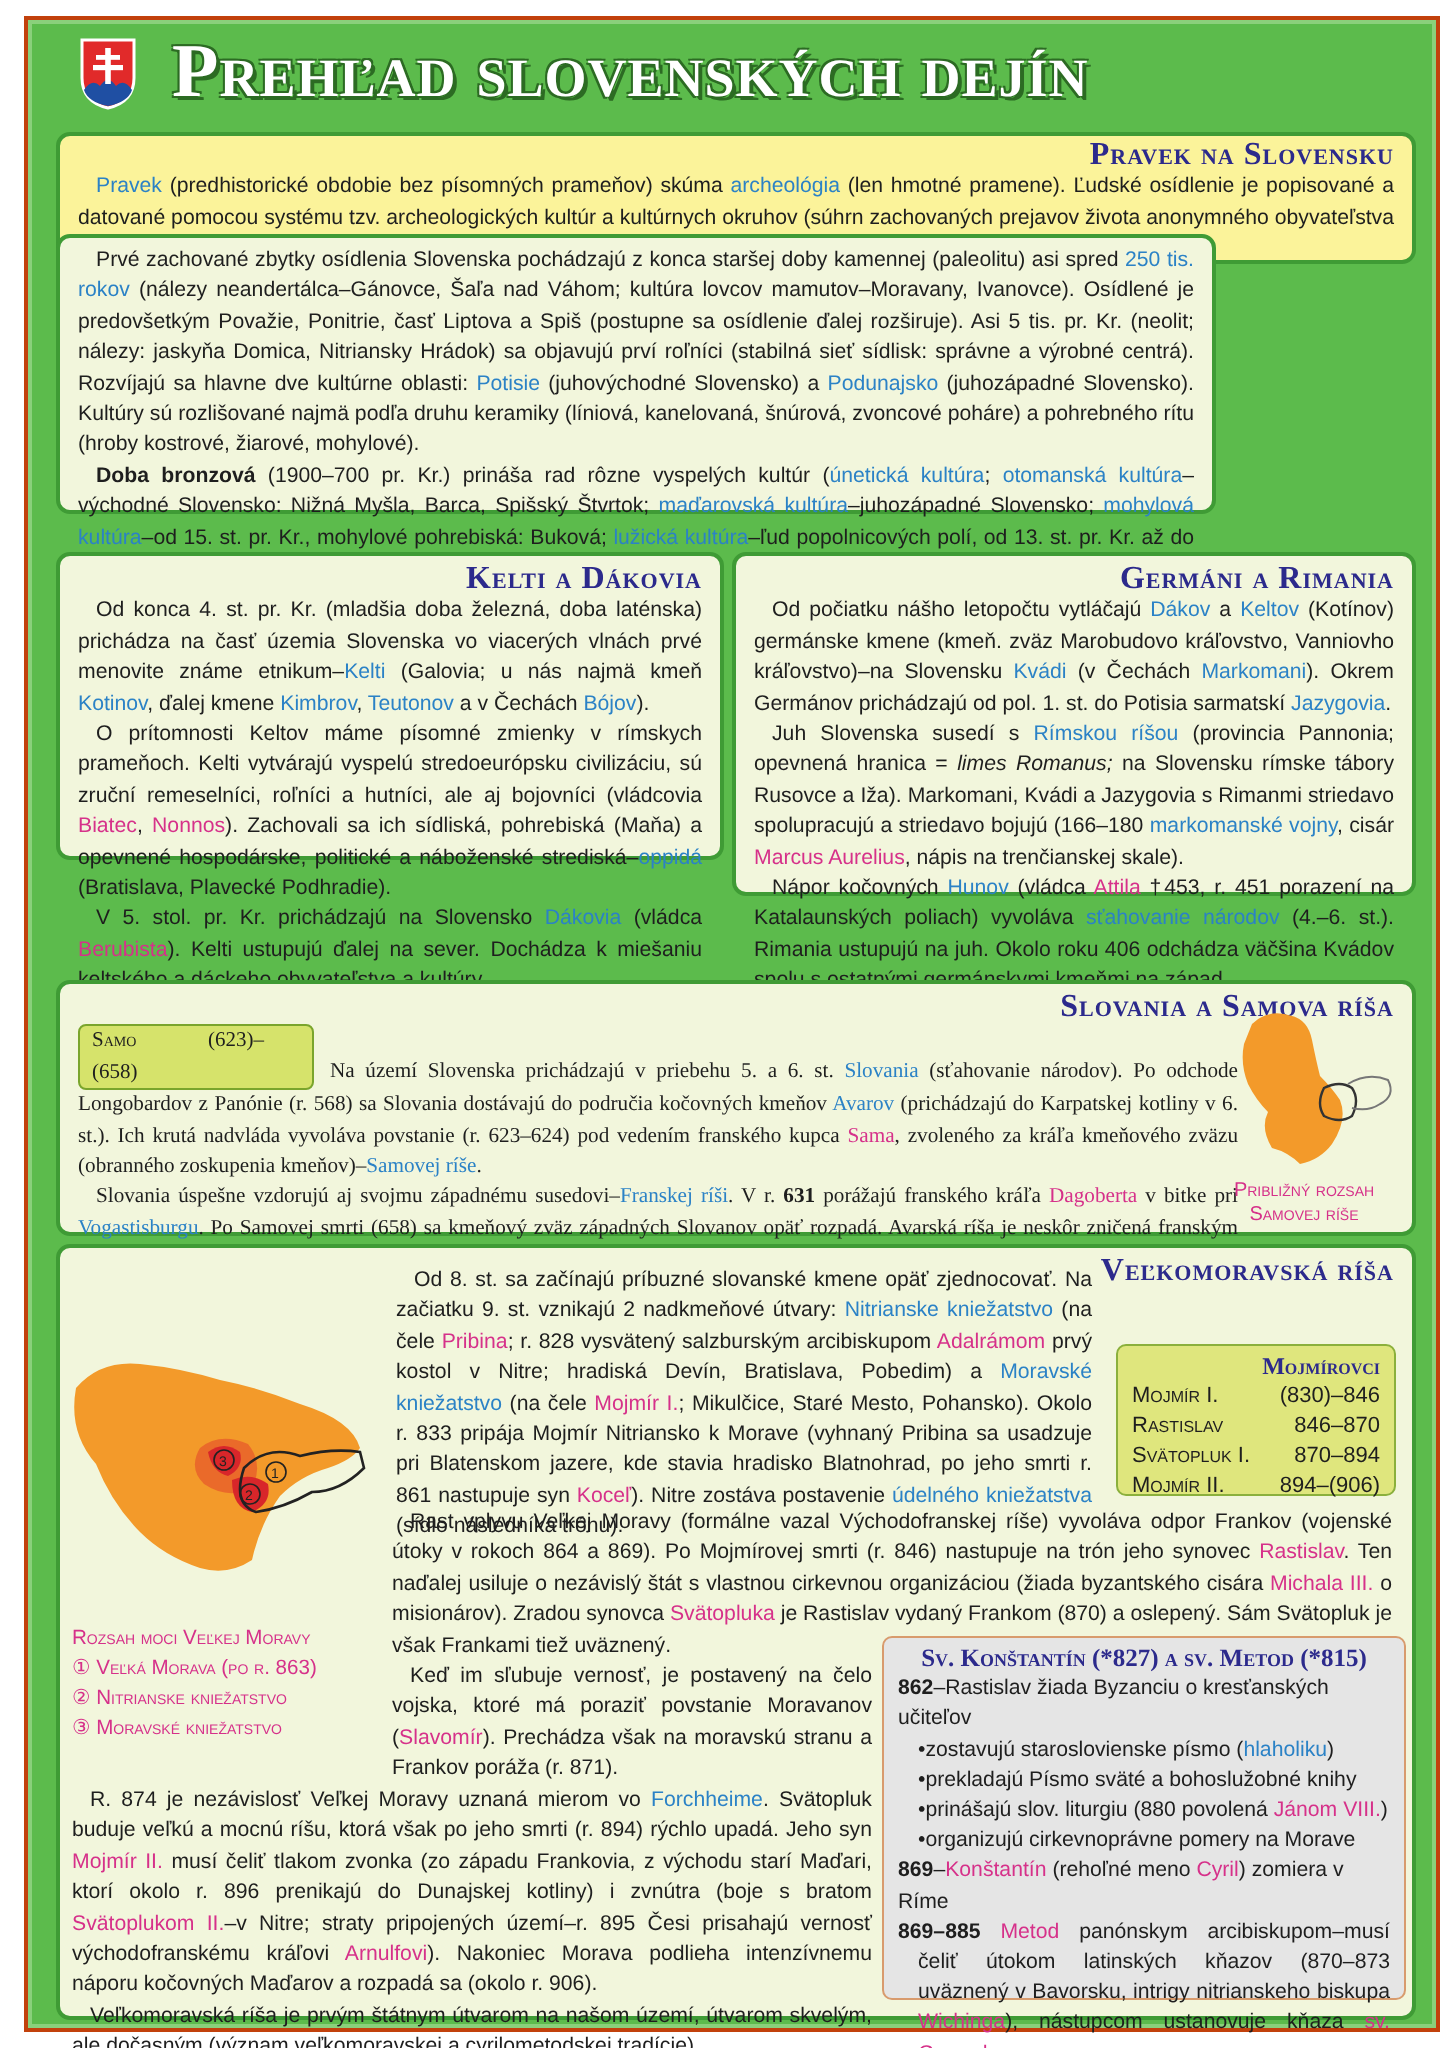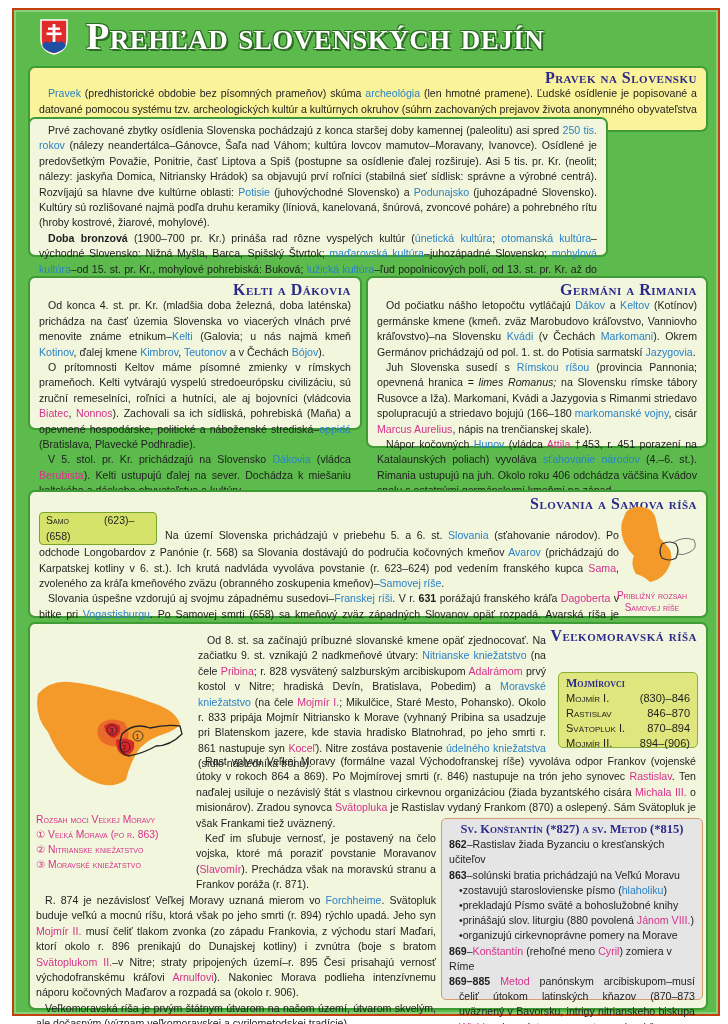--- a/index.html
+++ b/index.html
@@ -35,21 +35,21 @@
   .samo-badge {
     display: inline-block; background: #d6e36b; border: 1.5px solid #7aa52c; border-radius: 4px;
     padding: 0 6px; width: 118px; margin-right: 8px; font-size: 10.5px; text-indent: 0;
   }
   .samo-badge .name { font-variant: small-caps; display: inline-block; width: 58px; }
   .map-caption { color: #d6318a; font-variant: small-caps; font-size: 10px; text-align: center; line-height: 12px; }
   .side-box {
     position: absolute; background: #dfe67d; border: 1.5px solid #8bb03c; border-radius: 5px;
     padding: 3px 7px; font-size: 11px; line-height: 15px;
   }
-  .side-box .st { text-align: left; font-family: "Liberation Serif", serif; font-weight: bold; color: #2c2a8c; font-variant: small-caps; font-size: 12px; }
+  .side-box .st { text-align: right; font-family: "Liberation Serif", serif; font-weight: bold; color: #2c2a8c; font-variant: small-caps; font-size: 12px; }
   .ruler-row { display: flex; justify-content: space-between; }
   .ruler-row .n { font-variant: small-caps; }
   .cm-box {
     position: absolute; background: #e5e5e5; border: 1.5px solid #d89b6d; border-radius: 5px;
     padding: 3px 7px; font-size: 10.6px; line-height: 15.2px;
   }
   .cm-box .st { text-align: center; font-family: "Liberation Serif", serif; font-weight: bold; color: #2c2a8c; font-variant: small-caps; font-size: 12.5px; }
   .cm-line { text-indent: 0; }
   .cm-line.ind { padding-left: 10px; }
   .cm-line.hang { padding-left: 10px; text-indent: -10px; text-align: justify; }
@@ -90,21 +90,21 @@
 
   <div class="box" data-name="section-germani" style="left:352px; top:266px; width:342px; height:172px;">
     <div class="box-title" data-name="section-title">Germáni a Rimania</div>
     <p data-name="paragraph"><span data-name="text">Od počiatku nášho letopočtu vytláčajú </span><span class="b" data-name="term-link">Dákov</span><span data-name="text"> a </span><span class="b" data-name="term-link">Keltov</span><span data-name="text"> (Kotínov) germánske kmene (kmeň. zväz Marobudovo kráľovstvo, Vanniovho kráľovstvo)–na Slovensku </span><span class="b" data-name="term-link">Kvádi</span><span data-name="text"> (v Čechách </span><span class="b" data-name="term-link">Markomani</span><span data-name="text">). Okrem Germánov prichádzajú od pol. 1. st. do Potisia sarmatskí </span><span class="b" data-name="term-link">Jazygovia</span><span data-name="text">.</span></p>
     <p data-name="paragraph"><span data-name="text">Juh Slovenska susedí s </span><span class="b" data-name="term-link">Rímskou ríšou</span><span data-name="text"> (provincia Pannonia; opevnená hranica = </span><span class="it" data-name="italic-term">limes Romanus;</span><span data-name="text"> na Slovensku rímske tábory Rusovce a Iža). Markomani, Kvádi a Jazygovia s Rimanmi striedavo spolupracujú a striedavo bojujú (166–180 </span><span class="b" data-name="term-link">markomanské vojny</span><span data-name="text">, cisár </span><span class="m" data-name="person-name">Marcus Aurelius</span><span data-name="text">, nápis na trenčianskej skale).</span></p>
     <p data-name="paragraph"><span data-name="text">Nápor kočovných </span><span class="b" data-name="term-link">Hunov</span><span data-name="text"> (vládca </span><span class="m" data-name="person-name">Attila</span><span data-name="text"> †453, r. 451 porazení na Katalaunských poliach) vyvoláva </span><span class="b" data-name="term-link">sťahovanie národov</span><span data-name="text"> (4.–6. st.). Rimania ustupujú na juh. Okolo roku 406 odchádza väčšina Kvádov spolu s ostatnými germánskymi kmeňmi na západ.</span></p>
   </div>
 
   <div class="box" data-name="section-samo" style="left:14px; top:480px; width:680px; height:128px;">
     <div class="box-title" data-name="section-title">Slovania a Samova ríša</div>
-    <div style="width:580px;" data-name="samo-text">
+    <div style="width:580px;font-family:Liberation Serif, serif;" data-name="samo-text">
       <p style="text-indent:0;" data-name="paragraph"><span class="samo-badge" data-name="samo-badge"><span class="name" data-name="ruler-name">Samo</span><span data-name="ruler-years">(623)–(658)</span></span><span data-name="text">Na území Slovenska prichádzajú v priebehu 5. a 6. st. </span><span class="b" data-name="term-link">Slovania</span><span data-name="text"> (sťahovanie národov). Po odchode Longobardov z Panónie (r. 568) sa Slovania dostávajú do područia kočovných kmeňov </span><span class="b" data-name="term-link">Avarov</span><span data-name="text"> (prichádzajú do Karpatskej kotliny v 6. st.). Ich krutá nadvláda vyvoláva povstanie (r. 623–624) pod vedením franského kupca </span><span class="m" data-name="person-name">Sama</span><span data-name="text">, zvoleného za kráľa kmeňového zväzu (obranného zoskupenia kmeňov)–</span><span class="b" data-name="term-link">Samovej ríše</span><span data-name="text">.</span></p>
       <p data-name="paragraph"><span data-name="text">Slovania úspešne vzdorujú aj svojmu západnému susedovi–</span><span class="b" data-name="term-link">Franskej ríši</span><span data-name="text">. V r. </span><span class="bold" data-name="bold-year">631</span><span data-name="text"> porážajú franského kráľa </span><span class="m" data-name="person-name">Dagoberta</span><span data-name="text"> v bitke pri </span><span class="b" data-name="term-link">Vogastisburgu</span><span data-name="text">. Po Samovej smrti (658) sa kmeňový zväz západných Slovanov opäť rozpadá. Avarská ríša je neskôr zničená franským kráľom </span><span class="m" data-name="person-name">Karolom Veľkým</span><span data-name="text"> v rokoch 791 a 796.</span></p>
     </div>
     <svg data-name="samo-empire-map-icon" style="position:absolute; right:8px; top:12px;" width="84" height="80" viewBox="0 0 84 80">
       <path d="M12 8 Q20 0 32 4 Q40 6 42 16 Q44 26 46 34 Q52 40 56 46 Q60 56 52 68 Q46 76 36 78 Q30 72 22 70 Q16 60 20 52 Q14 46 10 38 Q6 28 8 18 Z" fill="#f39a2a"></path>
       <path d="M48 40 Q56 36 62 40 Q66 46 62 54 Q56 58 48 54 Q44 48 48 40 Z" fill="none" stroke="#333" stroke-width="1.2"></path>
       <path d="M60 38 Q70 32 80 36 Q84 44 76 48 Q70 52 62 50" fill="none" stroke="#777" stroke-width="1"></path>
     </svg>
     <div class="map-caption" data-name="map-caption" style="position:absolute; right:6px; top:98px; width:96px;">
       <div data-name="map-caption-line">Približný rozsah</div>
@@ -161,21 +161,20 @@
     </div>
   <div class="ruler-row" data-name="ruler-row">
       <span class="n" data-name="ruler-name">Mojmír II.</span>
       <span data-name="ruler-years">894–(906)</span>
     </div>
 </div>
 
 <div class="cm-box" data-name="cyril-metod-box" style="left:441px; top:818px; width:262px; height:182px;">
   <div class="st" data-name="box-title">Sv. Konštantín (*827) a sv. Metod (*815)</div>
   <div class="cm-line" data-name="timeline-entry"><span class="bold" data-name="year">862</span><span data-name="text">–Rastislav žiada Byzanciu o kresťanských učiteľov</span></div>
-  <div class="cm-line" data-name="timeline-entry"><span class="bold" data-name="year">863</span><span data-name="text">–solúnski bratia prichádzajú na Veľkú Moravu</span></div>
   <div class="cm-line ind" data-name="bullet"><span data-name="text">•zostavujú staroslovienske písmo (</span><span class="b" data-name="term-link">hlaholiku</span><span data-name="text">)</span></div>
   <div class="cm-line ind" data-name="bullet">•prekladajú Písmo sväté a bohoslužobné knihy</div>
   <div class="cm-line ind" data-name="bullet"><span data-name="text">•prinášajú slov. liturgiu (880 povolená </span><span class="m" data-name="person-name">Jánom VIII.</span><span data-name="text">)</span></div>
   <div class="cm-line ind" data-name="bullet">•organizujú cirkevnoprávne pomery na Morave</div>
   <div class="cm-line" data-name="timeline-entry"><span class="bold" data-name="year">869</span><span data-name="text">–</span><span class="m" data-name="person-name">Konštantín</span><span data-name="text"> (rehoľné meno </span><span class="m" data-name="person-name">Cyril</span><span data-name="text">) zomiera v Ríme</span></div>
   <div class="cm-line hang" data-name="timeline-entry"><span class="bold" data-name="year">869–885</span><span data-name="text"> </span><span class="m" data-name="person-name">Metod</span><span data-name="text"> panónskym arcibiskupom–musí čeliť útokom latinských kňazov (870–873 uväznený v Bavorsku, intrigy nitrianskeho biskupa </span><span class="m" data-name="person-name">Wichinga</span><span data-name="text">), nástupcom ustanovuje kňaza </span><span class="m" data-name="person-name">sv. Gorazda</span></div>
 
 </div>
 
 <div data-name="vm-text-p2" style="position:absolute; left:196px; top:754px; width:500px; line-height:15.4px; text-align:justify;">

